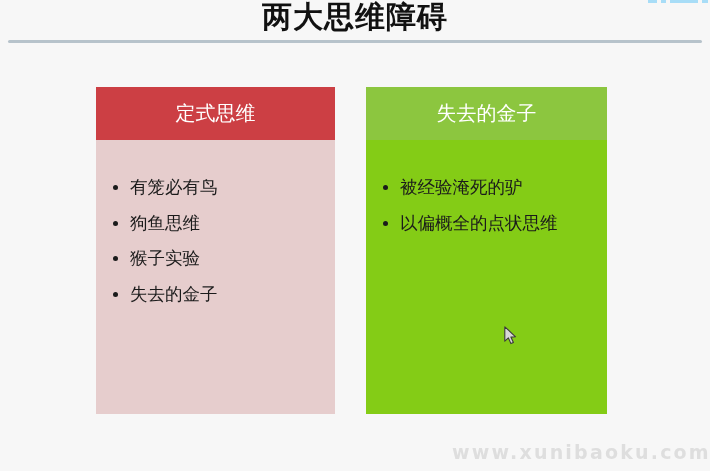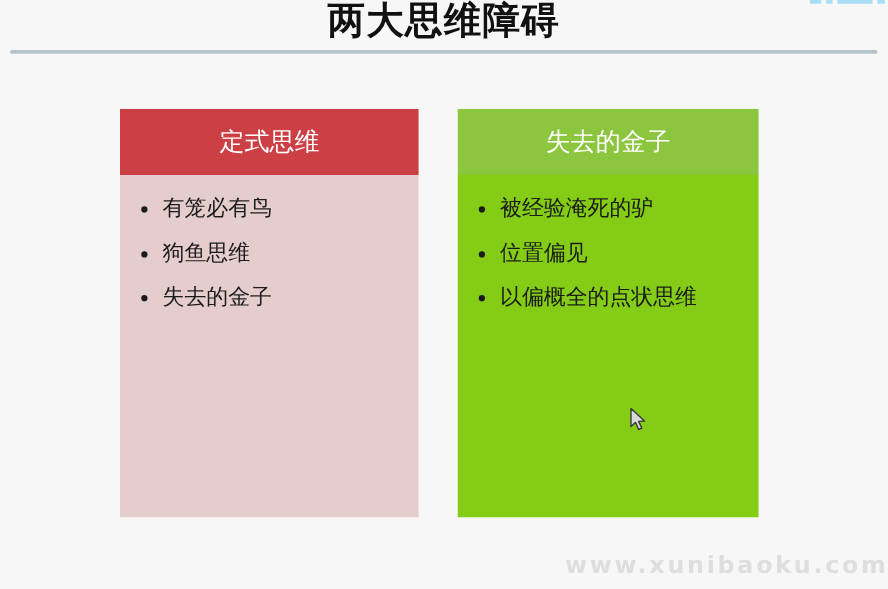--- a/index.html
+++ b/index.html
@@ -88,21 +88,21 @@
   #card-right .card-header { background: #8cc63f; }
 
   .card-body {
     height: 274px;
     padding: 14px 10px 0 14px;
   }
 
   #card-left  .card-body { background: #e6cdcd; }
   #card-right .card-body { background: #84cc16; }
 
-  .bullet-list { list-style: none; }
+  .bullet-list { list-style: none; margin-top: 20px; }
 
   .bullet-item {
     position: relative;
     padding-left: 20px;
     font-size: 17.5px;
     line-height: 1.52;
     color: #1b1b1b;
     margin-bottom: 9px;
   }
 
@@ -151,31 +151,31 @@
 
 <div id="slide-title">两大思维障碍</div>
 <div id="title-rule"></div>
 
 <div class="card" id="card-left">
   <div class="card-header">定式思维</div>
   <div class="card-body">
     <ul class="bullet-list">
       <li class="bullet-item">有笼必有鸟</li>
       <li class="bullet-item">狗鱼思维</li>
+      <li class="bullet-item">猴子实验</li>
       <li class="bullet-item">失去的金子</li>
     </ul>
   </div>
 </div>
 
 <div class="card" id="card-right">
   <div class="card-header">失去的金子</div>
   <div class="card-body">
     <ul class="bullet-list">
       <li class="bullet-item">被经验淹死的驴</li>
-      <li class="bullet-item">位置偏见</li>
       <li class="bullet-item">以偏概全的点状思维</li>
     </ul>
   </div>
 </div>
 
 <div id="watermark">www.xunibaoku.com</div>
 
 <svg id="mouse-cursor" viewBox="0 0 13 19">
   <polygon points="0.8,0.8 0.8,15.2 4.4,11.9 6.9,17.6 9.4,16.5 6.9,11.1 11.6,10.8" fill="#d8d8d8" stroke="#3a3a3a" stroke-width="1.1" stroke-linejoin="round"></polygon>
 </svg>

